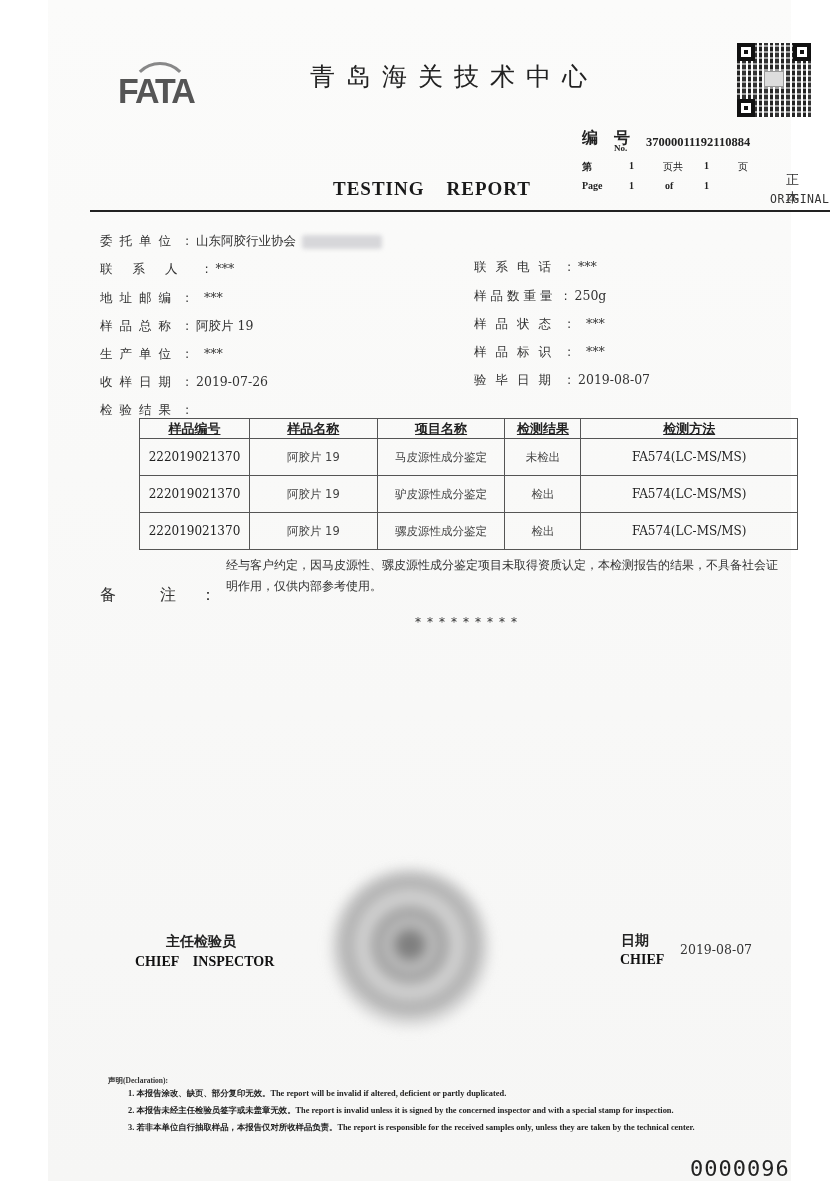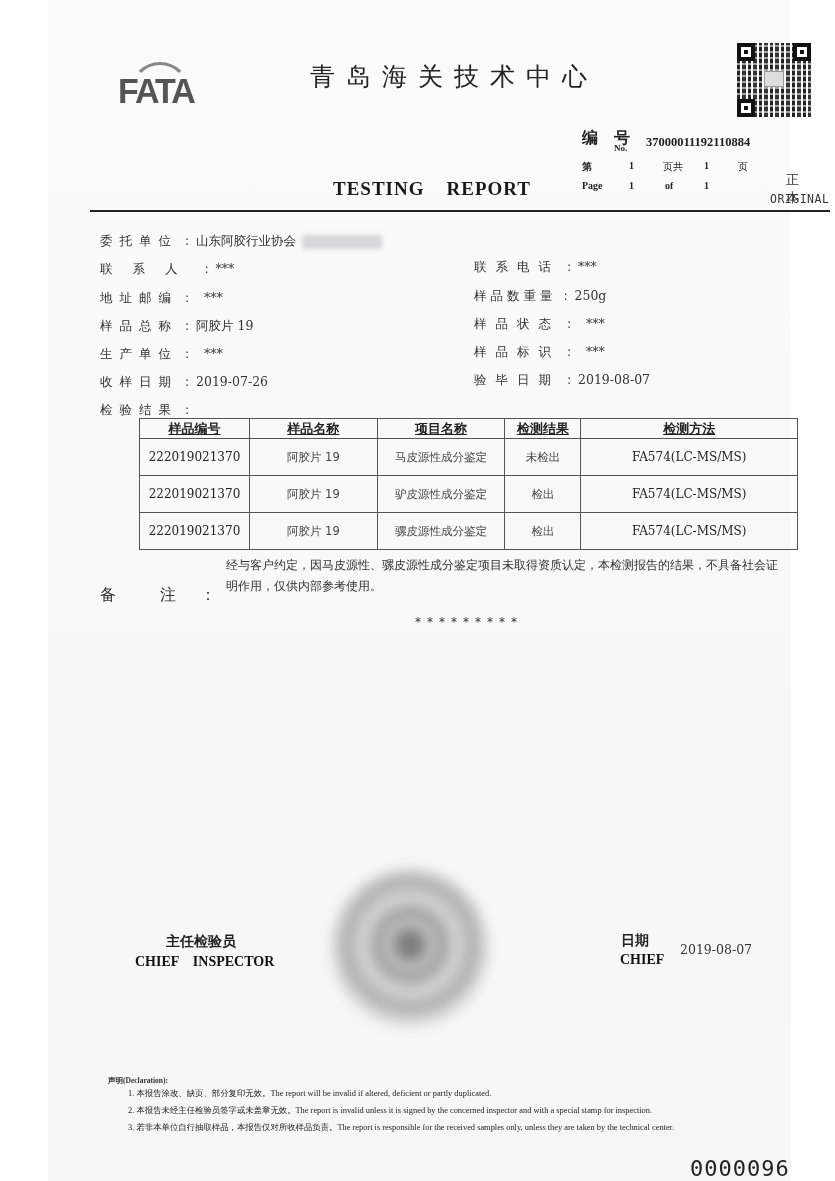--- a/index.html
+++ b/index.html
@@ -63,21 +63,21 @@
     background: radial-gradient(circle at 50% 48%, #6a6a6a 0 10%, #bdbdbd 18%, #8e8e8e 28%, #d4d4d4 40%, #a0a0a0 55%, #dedede 68%, #efefef 100%);
     filter: blur(6px); opacity: 0.85; }
   .ci-cn { left: 118px; top: 933px; font-family: "DejaVu Sans", sans-serif; font-size: 14px; color: #222; font-weight: bold; }
   .ci-en { left: 87px; top: 954px; font-family: "Liberation Serif", serif; font-size: 14px; font-weight: bold; color: #111; }
   .date-cn { left: 573px; top: 932px; font-family: "DejaVu Sans", sans-serif; font-size: 14px; font-weight: bold; color: #222; }
   .date-en { left: 572px; top: 952px; font-family: "Liberation Serif", serif; font-size: 14px; font-weight: bold; color: #111; }
   .date-val { left: 632px; top: 942px; font-family: "DejaVu Serif", serif; font-size: 12.5px; color: #333; }
 
   
   .decl-title { left: 60px; top: 1076px; font-size: 7.5px; font-family: "Liberation Serif", serif; font-weight: bold; color: #333; }
-  .decl { left: 80px; font-size: 8.4px; font-family: "Liberation Serif", serif; font-weight: normal; color: #222; white-space: nowrap; }
+  .decl { left: 80px; font-size: 8.4px; font-family: "Liberation Serif", serif; font-weight: bold; color: #222; white-space: nowrap; }
   .watermark { left: 598px; top: 1140px; font-family: "DejaVu Sans", sans-serif; font-size: 17px; color: #333; text-shadow: 0 0 1px #fff, 0 0 2px #fff; }
   .serial { left: 642px; top: 1156px; font-family: "DejaVu Sans Mono", monospace; font-size: 22px; color: #222; letter-spacing: 1px; }
 </style>
 </head>
 <body>
 
 <div class="page">
 
   <div class="abs logo">
     <div class="logo-arc"></div>

